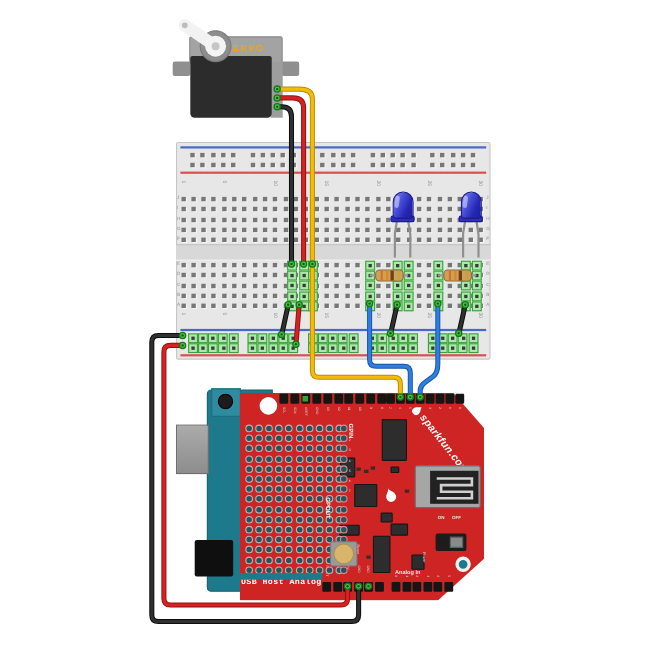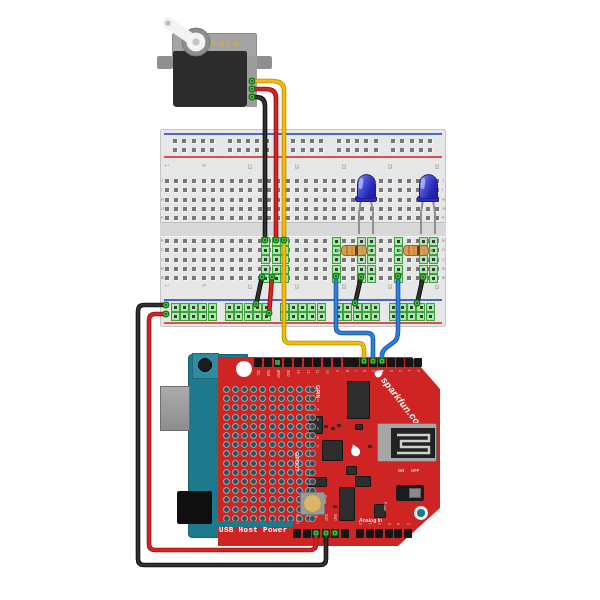--- a/index.html
+++ b/index.html
@@ -1059,21 +1059,21 @@
     <div class="abs" style="left:303px;top:494px;width:19px;height:19px;background:#d8b56a;border:1px solid #b3914d;box-sizing:border-box;border-radius:50%;"></div>
     <div class="abs tiny" style="left:327px;top:495px;transform:rotate(90deg) scale(.55);transform-origin:0 0;color:#f0c9c9;">Reset</div>
 
     <div class="abs tiny" style="left:398px;top:469px;font-weight:bold;transform:scale(.68);transform-origin:0 0;">ON</div>
     <div class="abs tiny" style="left:411px;top:469px;font-weight:bold;transform:scale(.68);transform-origin:0 0;">OFF</div>
     <div class="abs" style="left:396px;top:485px;width:28px;height:16px;background:#1c1c1c;border-radius:2px;">
       <div class="abs" style="left:13px;top:3px;width:12px;height:10px;background:#8a8a8a;border:1px solid #5f5f5f;box-sizing:border-box;"></div>
     </div>
     <div class="abs tiny" style="left:387px;top:502px;transform:rotate(90deg) scale(.55);transform-origin:0 0;">Power</div>
 
-    <div class="abs" style="left:219px;top:526px;color:#fff;font-size:7.5px;font-weight:bold;font-family:'Liberation Mono',monospace;letter-spacing:.4px;">USB Host Power</div>
+    <div class="abs" style="left:219px;top:526px;color:#fff;font-size:7.5px;font-weight:bold;font-family:'Liberation Mono',monospace;letter-spacing:.4px;">USB Host Analog</div>
     <div class="abs tiny" style="left:359px;top:518px;font-weight:bold;transform:scale(.85);transform-origin:0 0;">Analog In</div>
   </div>
 
   <div class="abs" style="left:213px;top:521px;width:80px;height:6px;background:#1d7a8c;"></div>
 
   <svg id="wires-svg" class="abs" style="left:0;top:0;pointer-events:none;" width="600" height="600">
       <path d="M252,81 L272,81 Q284,81 284,90 L284,337 Q284,343 290,343 L358,343 Q364,343 364,349 L364,361" fill="none" stroke="#bd8c06" stroke-width="4.6" stroke-linecap="round" stroke-linejoin="round"></path>
       <path d="M252,81 L272,81 Q284,81 284,90 L284,337 Q284,343 290,343 L358,343 Q364,343 364,349 L364,361" fill="none" stroke="#f2bd09" stroke-width="2.8" stroke-linecap="round" stroke-linejoin="round"></path>
       <path d="M252,89 L266,89 Q276,89 276,98 L276,240" fill="none" stroke="#8e1414" stroke-width="4.6" stroke-linecap="round" stroke-linejoin="round"></path>
       <path d="M252,89 L266,89 Q276,89 276,98 L276,240" fill="none" stroke="#d92121" stroke-width="2.8" stroke-linecap="round" stroke-linejoin="round"></path>

